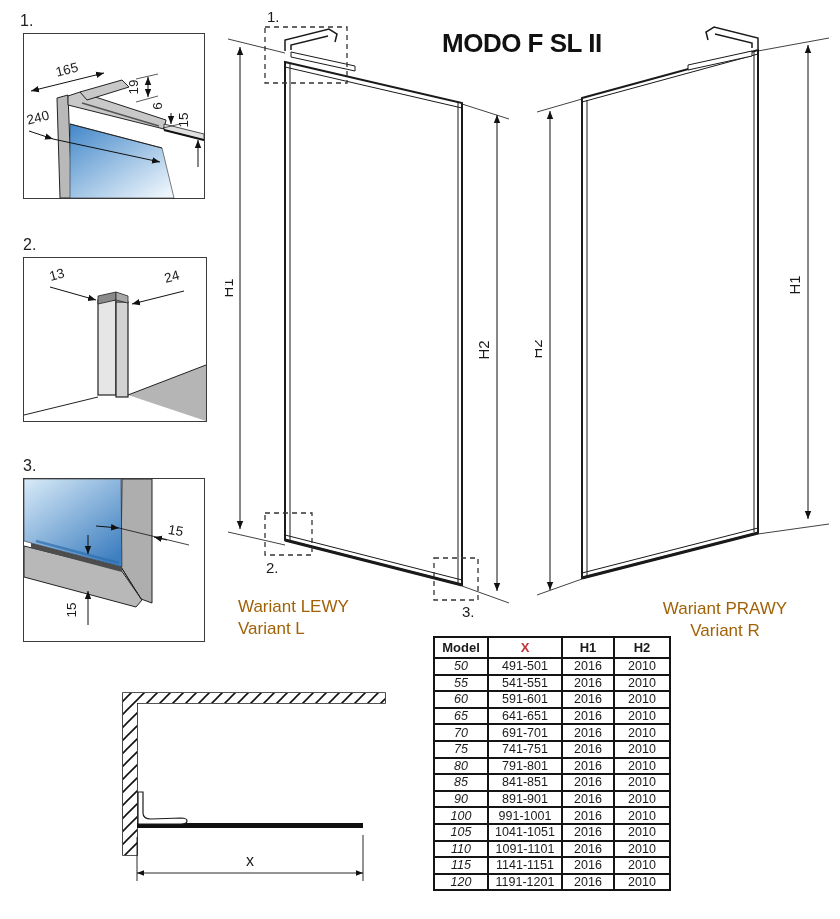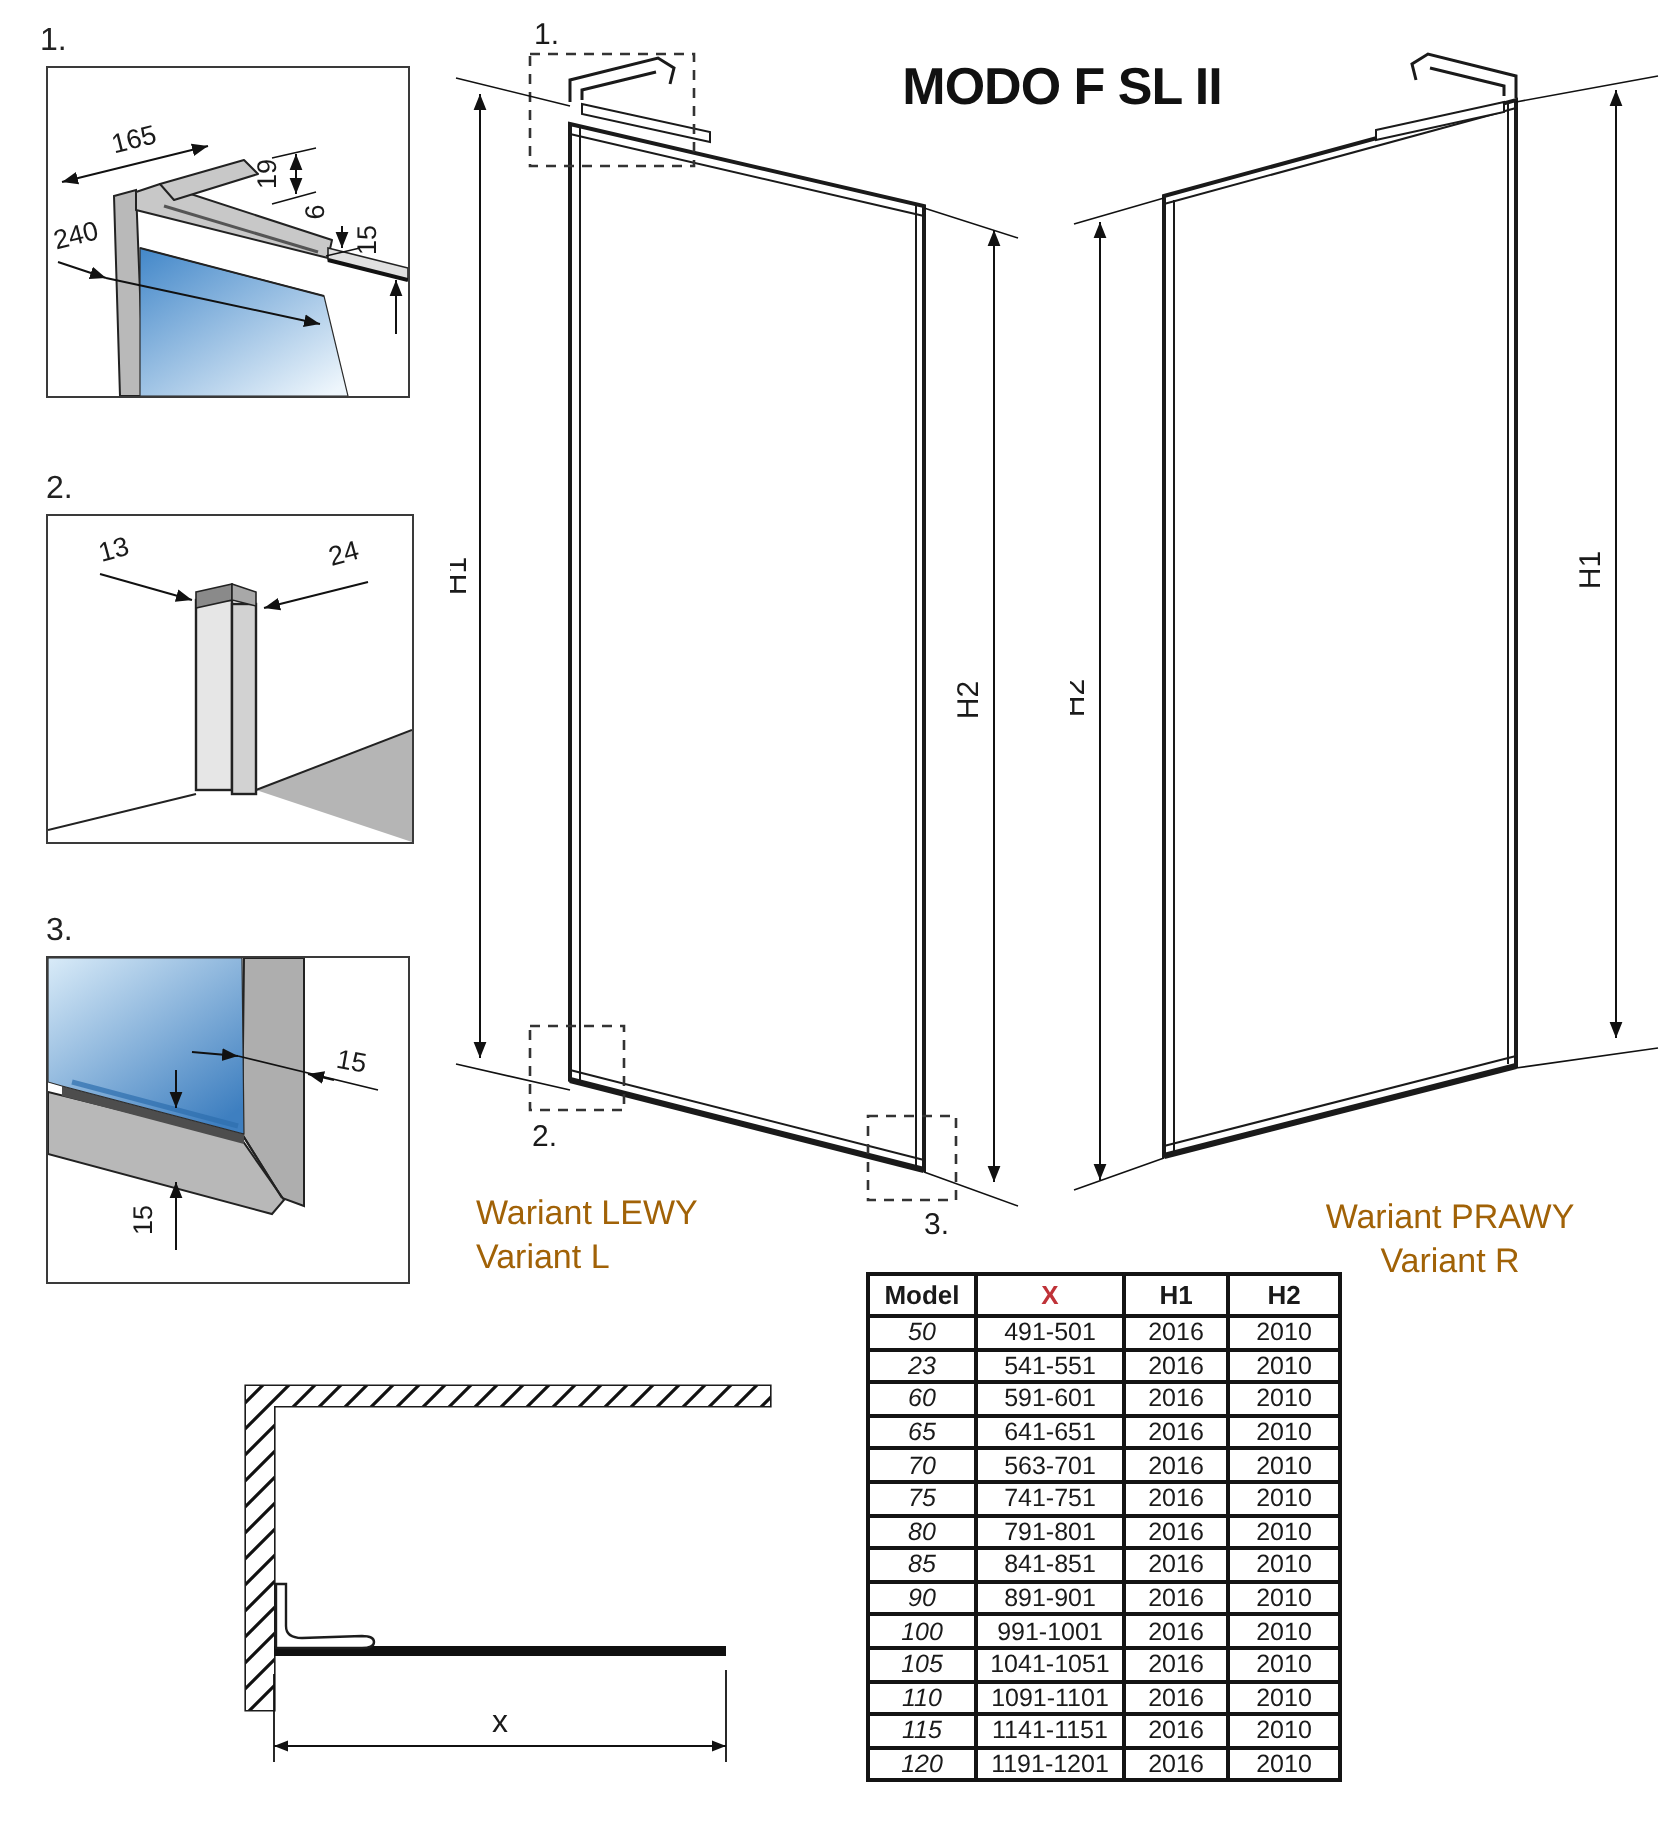--- a/index.html
+++ b/index.html
@@ -1,21 +1,21 @@
 <!DOCTYPE html>
 <html><head>
 <meta charset="utf-8">
 <style>
   html,body{margin:0;padding:0;background:#fff;}
   .canvas{position:relative;width:840px;height:919px;background:#fff;overflow:hidden;
           font-family:"Liberation Sans",sans-serif;color:#1a1a1a;}
   .abs{position:absolute;}
   .dbox{position:absolute;border:1px solid #3a3a3a;background:#fff;}
   .dlabel{position:absolute;font-size:16px;color:#222;}
-  .title{position:absolute;left:426px;top:28px;width:210px;text-align:center;
+  .title{position:absolute;left:442px;top:28px;width:210px;
          font-size:26px;font-weight:bold;letter-spacing:-0.5px;color:#111;}
   .caption{position:absolute;font-size:17px;line-height:22px;color:#a16207;}
   .caption.right{text-align:center;}
   svg text{font-family:"Liberation Sans",sans-serif;fill:#1a1a1a;}
   .dimtxt{font-size:13.5px;}
   .biglbl{font-size:15px;}
   .callout{font-size:15px;}
   .spec-table{position:absolute;left:433px;top:636px;border-collapse:collapse;background:#fff;}
   .spec-table th,.spec-table td{border:2px solid #141414;text-align:center;padding:0 4px;}
   .spec-table th{font-size:13px;font-weight:bold;height:19px;text-align:center;}
@@ -209,40 +209,40 @@
       </tr>
     </thead>
     <tbody>
         <tr>
           <td class="model">50</td>
           <td>491-501</td>
           <td>2016</td>
           <td>2010</td>
         </tr>
         <tr>
-          <td class="model">23</td>
+          <td class="model">55</td>
           <td>541-551</td>
           <td>2016</td>
           <td>2010</td>
         </tr>
         <tr>
           <td class="model">60</td>
           <td>591-601</td>
           <td>2016</td>
           <td>2010</td>
         </tr>
         <tr>
           <td class="model">65</td>
           <td>641-651</td>
           <td>2016</td>
           <td>2010</td>
         </tr>
         <tr>
           <td class="model">70</td>
-          <td>563-701</td>
+          <td>691-701</td>
           <td>2016</td>
           <td>2010</td>
         </tr>
         <tr>
           <td class="model">75</td>
           <td>741-751</td>
           <td>2016</td>
           <td>2010</td>
         </tr>
         <tr>

